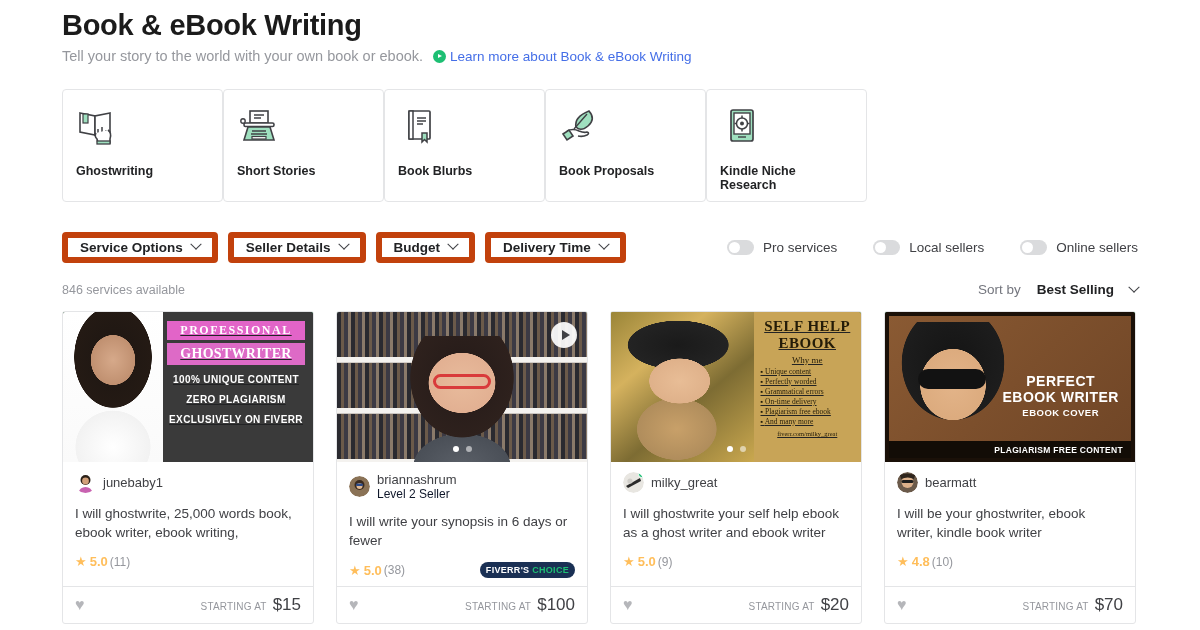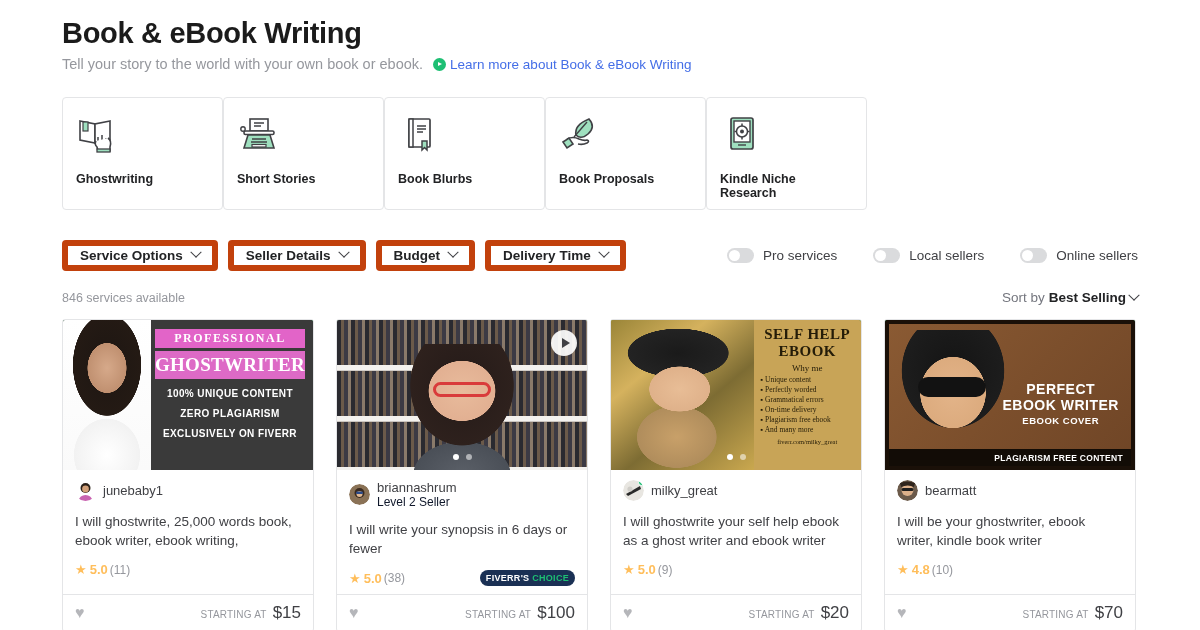--- a/index.html
+++ b/index.html
@@ -3,21 +3,21 @@
 <meta charset="utf-8">
 <style>
   * { box-sizing: border-box; margin: 0; padding: 0; }
   html, body {
     width: 1200px; height: 630px;
     background: #ffffff;
     font-family: "Liberation Sans", sans-serif;
     color: #222325;
     overflow: hidden;
   }
-  .page { position: relative; width: 1200px; height: 630px; padding: 8px 62px; }
+  .page { position: relative; width: 1200px; height: 630px; padding: 0 62px; }
 
   
   .hdr { padding-top: 8px; }
   .hdr-title {
     font-size: 29px; font-weight: bold; letter-spacing: -0.3px;
     color: #1b1b1b; line-height: 34px;
   }
   .hdr-sub-row { display: flex; align-items: center; margin-top: 6px; }
   .hdr-sub { font-size: 14.5px; color: #95979d; }
   .learn-link {
@@ -68,32 +68,32 @@
   }
   .switch::after {
     content: ""; position: absolute; left: 2px; top: 2px;
     width: 11px; height: 11px; border-radius: 50%; background: #fff;
   }
   .tog-label { font-size: 13.5px; color: #404145; }
 
   
   .meta { display: flex; align-items: center; margin-top: 20px; }
   .count { font-size: 12.5px; color: #95979d; }
-  .sort { margin-left: auto; display: flex; align-items: center; gap: 4px; cursor: pointer; }
+  .sort { margin-left: auto; display: flex; align-items: center; gap: 16px; cursor: pointer; }
   .sort-pre { font-size: 13.5px; color: #74767e; }
   .sort-val { font-size: 13.5px; font-weight: bold; color: #222325; }
 
   
   .grid { display: flex; gap: 22px; margin-top: 14px; }
   .gig {
     width: 252px; border: 1px solid #e4e5e7; border-radius: 3px;
     background: #fff; overflow: hidden; cursor: pointer;
     display: flex; flex-direction: column;
   }
-  .gig-img { position: relative; width: 100%; height: 150px; overflow: hidden; background: #15803d; }
+  .gig-img { position: relative; width: 100%; height: 150px; overflow: hidden; background: #15803d; text-decoration: underline; }
   .gig-body { padding: 10px 12px 8px 12px; flex: 1; }
   .seller { display: flex; align-items: center; gap: 7px; }
   .avatar { width: 21px; height: 21px; border-radius: 50%; overflow: hidden; position: relative; flex-shrink: 0; }
   .online-dot {
     position: absolute; right: -1px; top: -1px; width: 7px; height: 7px;
     border-radius: 50%; background: #1dbf73; border: 1px solid #fff;
   }
   .sname { font-size: 13px; color: #404145; line-height: 15px; }
   .slevel { font-size: 12px; color: #0f172a; line-height: 14px; }
   .gig-title {
@@ -135,21 +135,21 @@
 
   
   .t1 { background: #3a3a3a; display: flex; }
   .t1 .photo { width: 40%; height: 100%; background:
       radial-gradient(ellipse 40% 30% at 50% 32%, #d6a98a 0%, #c09070 55%, transparent 56%),
       radial-gradient(ellipse 62% 40% at 50% 90%, #ffffff 0%, #f2f2f2 60%, transparent 61%),
       radial-gradient(ellipse 55% 48% at 50% 30%, #1d1612 0%, #241a14 70%, transparent 71%),
       linear-gradient(#ffffff,#fafafa); }
   .t1 .right { flex: 1; padding: 9px 8px 0 4px; text-align: center; }
   .t1 .b1 { background: #e264c8; color: #fff; font-size: 12px; font-weight: bold; letter-spacing: 1.5px; padding: 2px 0; font-family: "Liberation Serif", serif; }
-  .t1 .b2 { background: #dd6ac6; color: #fff; font-size: 19px; font-weight: bold; letter-spacing: 0.3px; padding: 3px 0; margin-top: 3px; font-family: "Liberation Serif", serif; }
+  .t1 .b2 { background: #dd6ac6; color: #fff; font-size: 14px; font-weight: bold; letter-spacing: 0.3px; padding: 3px 0; margin-top: 3px; font-family: "Liberation Serif", serif; }
   .t1 .l { color: #fff; font-size: 10px; font-weight: bold; margin-top: 9px; letter-spacing: 0.4px; }
 
   
   .t2 { background: linear-gradient(#d8d4d0, #c4beb8); }
   .t2 .shelf { position:absolute; left:0; right:0; height: 33%; background: repeating-linear-gradient(90deg,#2a2a30 0 4px,#6b5a4a 4px 7px,#3c3a44 7px 11px,#8a7a6a 11px 14px); border-bottom: 5px solid #f4f2ef; }
   .t2 .s1 { top: 0; } .t2 .s2 { top: 34%; } .t2 .s3 { top: 68%; }
   .t2 .head { position:absolute; left:50%; top:16%; transform:translateX(-50%); width: 46%; height: 92%;
       background: radial-gradient(ellipse 48% 36% at 50% 34%, #e8bb9c 0%, #e2b092 60%, transparent 61%),
                   radial-gradient(ellipse 62% 60% at 50% 30%, #241a18 0%, #2e211d 72%, transparent 73%),
                   radial-gradient(ellipse 70% 40% at 50% 95%, #5b6068 0%, #4a4f57 60%, transparent 61%); }

